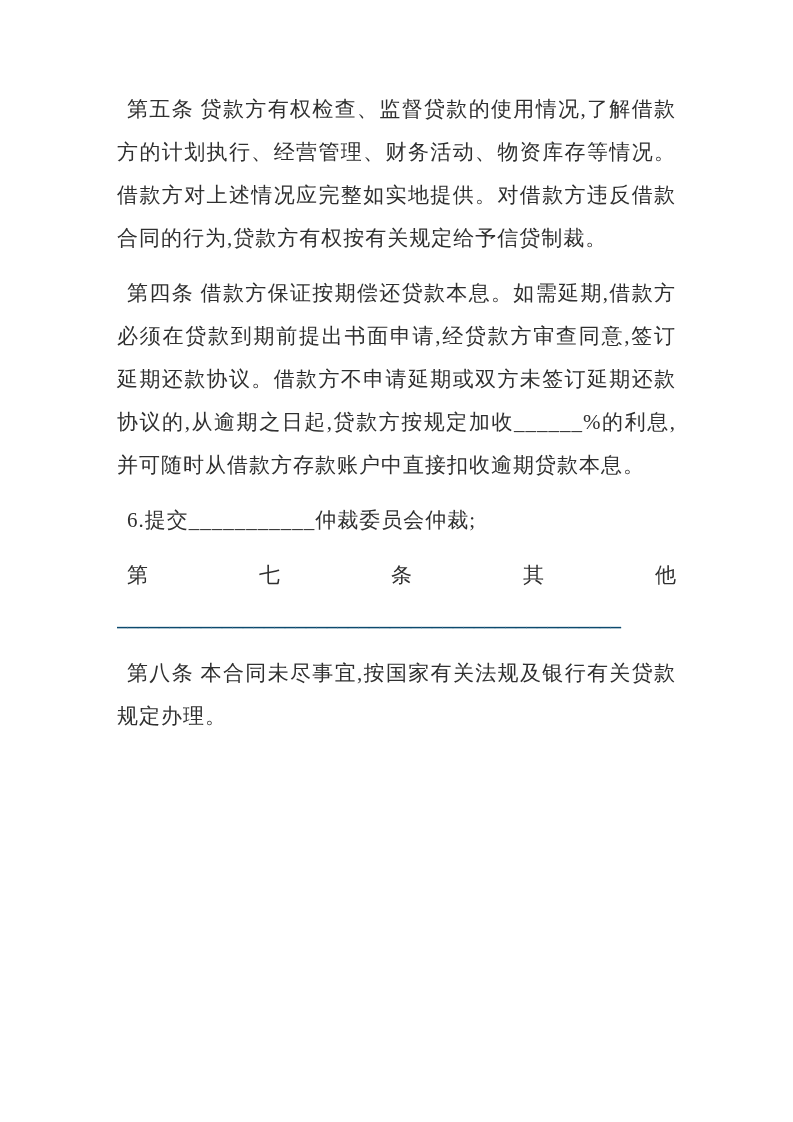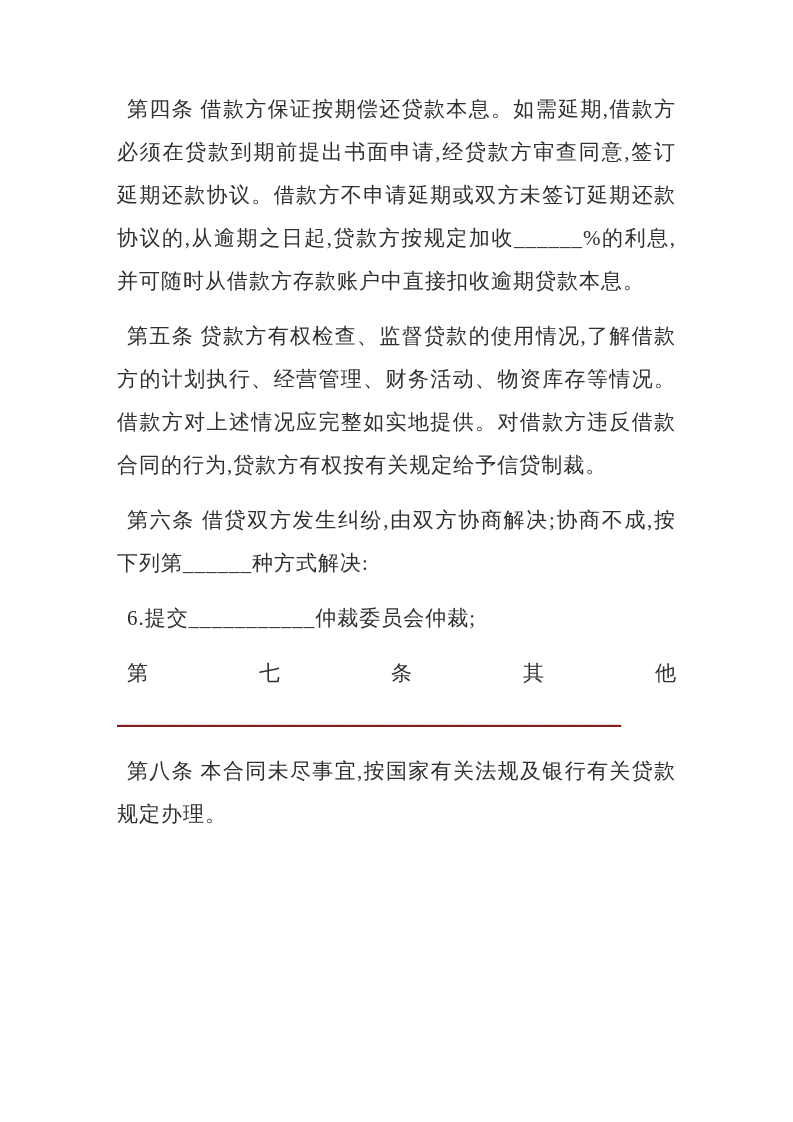--- a/index.html
+++ b/index.html
@@ -45,35 +45,33 @@
   }
   .article7-heading span {
     display: inline-block;
   }
   .blank-line {
     display: block;
     white-space: nowrap;
     overflow: hidden;
     letter-spacing: 0;
     font-weight: bold;
-    color: #7f1d1d;
-    text-decoration: underline;
+    color: #0c4a6e;
   }
 </style>
 </head>
 <body>
 
 <div class="page">
 
+  <p class="doc-paragraph">第五条  贷款方有权检查、监督贷款的使用情况,了解借款方的计划执行、经营管理、财务活动、物资库存等情况。借款方对上述情况应完整如实地提供。对借款方违反借款合同的行为,贷款方有权按有关规定给予信贷制裁。</p>
+
   <p class="doc-paragraph">第四条  借款方保证按期偿还贷款本息。如需延期,借款方必须在贷款到期前提出书面申请,经贷款方审查同意,签订延期还款协议。借款方不申请延期或双方未签订延期还款协议的,从逾期之日起,贷款方按规定加收______%的利息,并可随时从借款方存款账户中直接扣收逾期贷款本息。</p>
 
-  <p class="doc-paragraph">第五条  贷款方有权检查、监督贷款的使用情况,了解借款方的计划执行、经营管理、财务活动、物资库存等情况。借款方对上述情况应完整如实地提供。对借款方违反借款合同的行为,贷款方有权按有关规定给予信贷制裁。</p>
 
-
-  <p class="doc-paragraph">第六条  借贷双方发生纠纷,由双方协商解决;协商不成,按下列第______种方式解决:</p>
 
   <p class="doc-paragraph">6.提交___________仲裁委员会仲裁;</p>
 
 
   <div class="article7-block">
     <div class="article7-heading">
       <span>第</span>
       <span>七</span>
       <span>条</span>
       <span>其</span>

